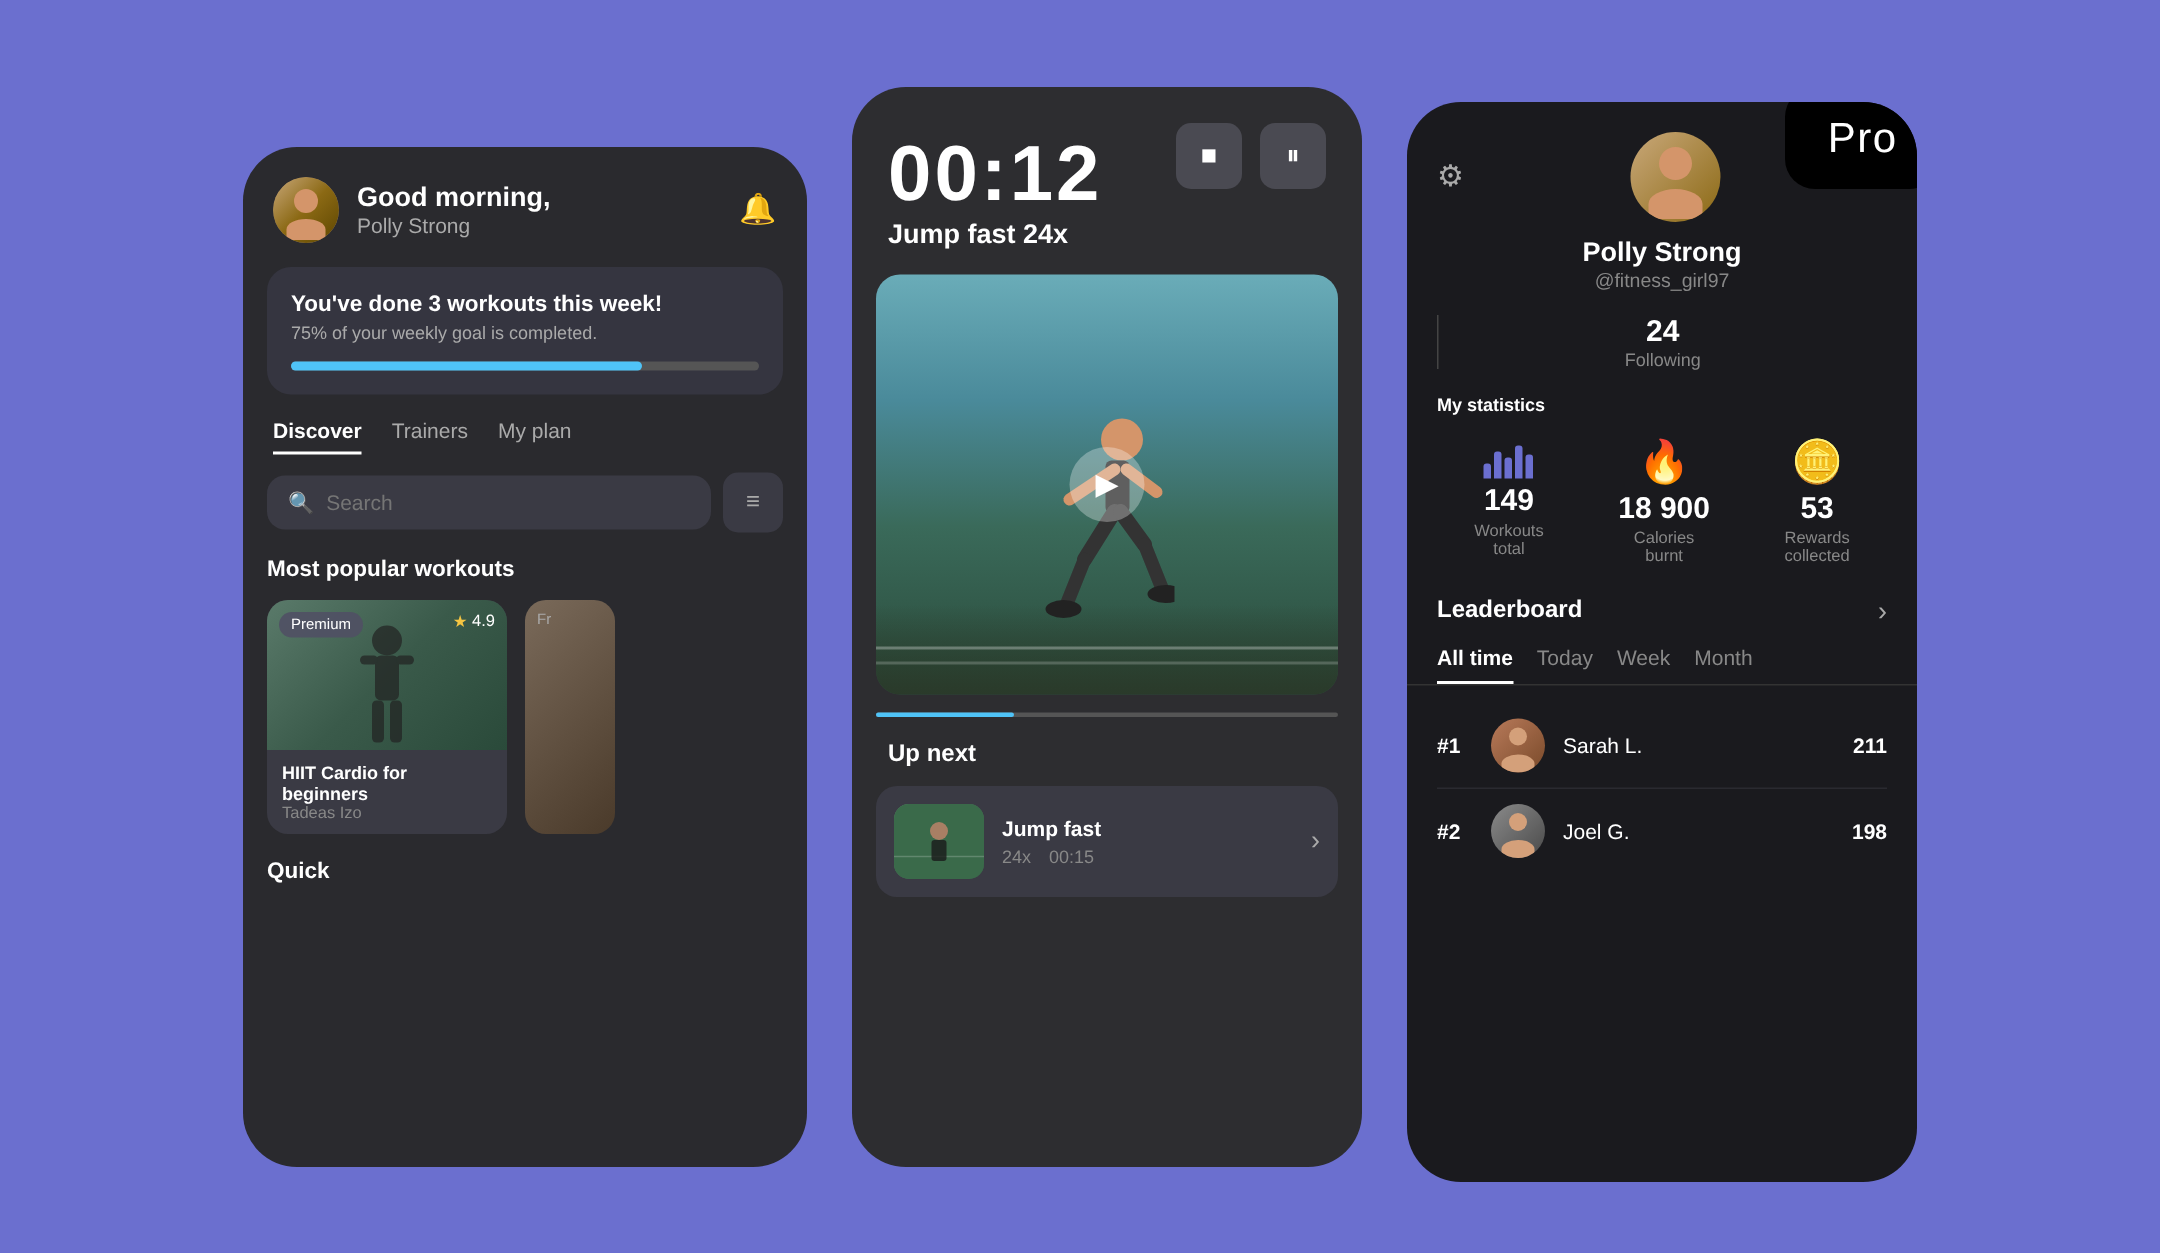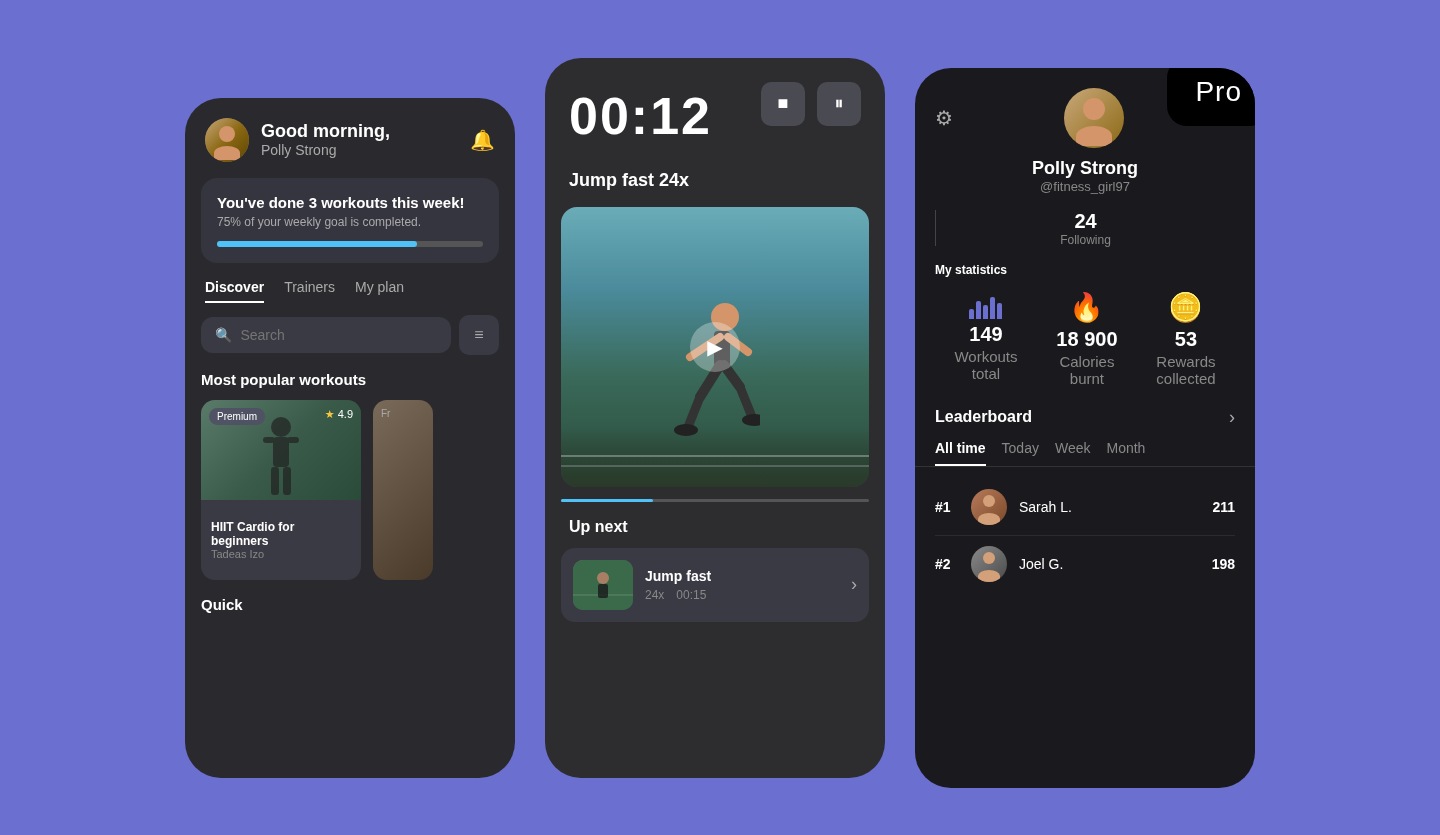--- a/index.html
+++ b/index.html
@@ -17,21 +17,21 @@
 
     
     .phone {
       border-radius: 36px;
       overflow: hidden;
       position: relative;
     }
 
     
     .phone1 {
-      width: 330px;
+      width: 376px;
       height: 680px;
       background: #2a2a2e;
       margin-top: 40px;
     }
 
     
     .phone2 {
       width: 340px;
       height: 720px;
       background: #2d2d30;
@@ -255,21 +255,21 @@
       top: 8px;
       right: 8px;
       display: flex;
       align-items: center;
       gap: 3px;
       font-size: 11px;
       color: #fff;
     }
     .star { color: #f5c542; }
     .workout-card-info {
-      padding: 20px 10px;
+      padding: 8px 10px;
     }
     .workout-card-info .wc-name {
       font-size: 12px;
       font-weight: 700;
       color: #fff;
     }
     .workout-card-info .wc-trainer {
       font-size: 11px;
       color: #888;
     }
@@ -312,21 +312,20 @@
       justify-content: center;
       color: #fff;
       font-size: 18px;
       cursor: pointer;
     }
     .p2-exercise-name {
       font-size: 18px;
       font-weight: 600;
       color: #fff;
       padding: 0 24px 16px;
-      margin-top: 24px;
     }
     .p2-video-area {
       margin: 0 16px;
       border-radius: 16px;
       overflow: hidden;
       height: 280px;
       background: linear-gradient(180deg, #6aacb8 0%, #4a8a9a 30%, #3a6a5a 60%, #2a4a3a 100%);
       position: relative;
       display: flex;
       align-items: center;
@@ -486,21 +485,21 @@
     }
     .p3-metric {
       text-align: center;
     }
     .p3-metric-val {
       font-size: 20px;
       font-weight: 800;
       color: #fff;
     }
     .p3-metric-lbl {
-      font-size: 15px;
+      font-size: 11px;
       color: #888;
       margin-top: 2px;
     }
 
     
     .chart-icon {
       display: flex;
       align-items: flex-end;
       gap: 2px;
       height: 28px;

